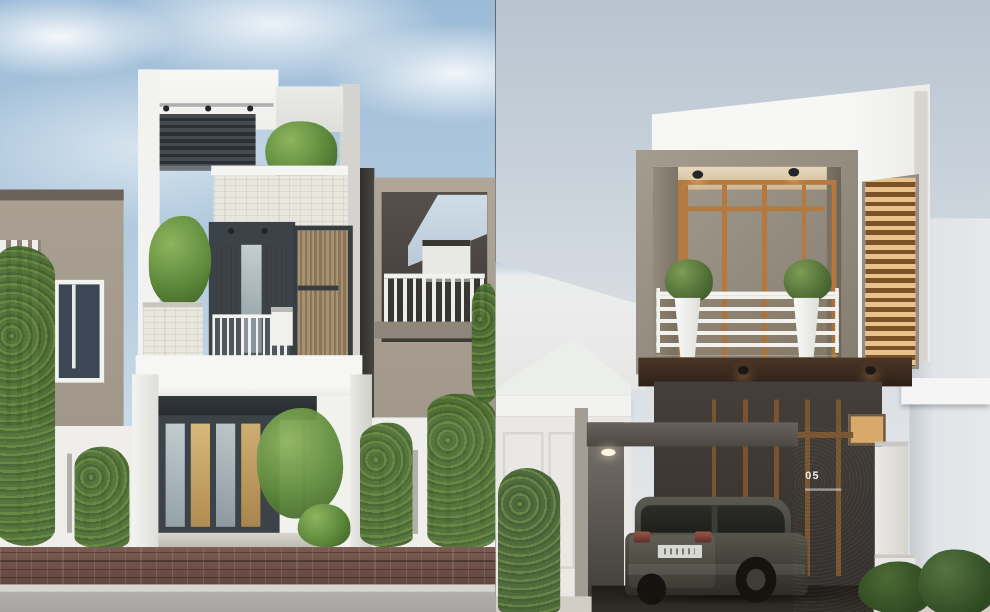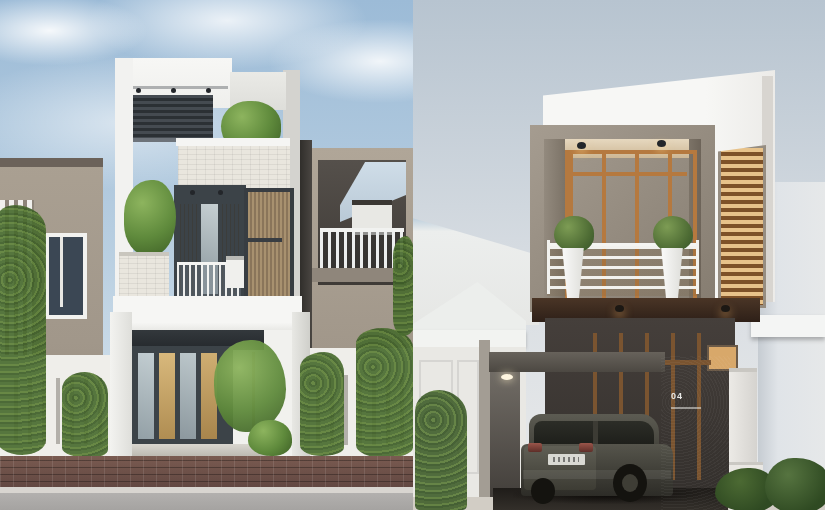--- a/index.html
+++ b/index.html
@@ -199,21 +199,21 @@
         background-image:repeating-linear-gradient(90deg,rgba(40,40,40,.55) 0 2px,transparent 2px 5px);background-size:26px 5px;background-position:5px 3px;background-repeat:no-repeat;"></div>
       <div class="abs" style="left:2px;top:58px;width:148px;height:9px;background:rgba(255,255,255,.08);"></div>
       <div class="abs" style="left:10px;top:66px;width:24px;height:26px;background:#14130f;border-radius:50%;"></div>
       <div class="abs" style="left:92px;top:52px;width:34px;height:38px;background:#14130f;border-radius:50%;"></div>
       <div class="abs" style="left:101px;top:62px;width:16px;height:18px;background:#3e3d35;border-radius:50%;"></div>
     </div>
 
     <div class="abs" style="left:248px;top:356px;width:70px;height:154px;
       background:linear-gradient(180deg,#55504b,#332f2c);
       background-image:repeating-radial-gradient(circle at 20% 30%,rgba(255,255,255,.04) 0 1px,transparent 1px 3px);"></div>
-    <div class="abs num" style="left:258px;top:391px;">04</div>
+    <div class="abs num" style="left:258px;top:391px;">05</div>
     <div class="abs" style="left:258px;top:407px;width:30px;height:2px;background:rgba(230,230,225,.55);"></div>
 
     <div class="abs" style="left:316px;top:368px;width:28px;height:110px;background:linear-gradient(90deg,#eceae6,#d5d3cf);border-top:4px solid #c9c7c2;"></div>
     <div class="abs" style="left:316px;top:462px;width:34px;height:48px;background:#e9e7e3;border-top:3px solid #cac8c3;"></div>
 
     <div class="abs vine" style="left:2px;top:390px;width:52px;height:120px;border-radius:45% 55% 8% 8%/18% 22% 4% 4%;
       background-color:#44622f;background-image:repeating-radial-gradient(circle at 35% 25%,#5b7c3a 0 2px,#3a5728 2px 4px,transparent 4px 7px);"></div>
     <div class="abs treeball" style="left:302px;top:468px;width:62px;height:44px;border-radius:55% 45% 40% 60%/60% 55% 40% 45%;background:radial-gradient(circle at 40% 30%,#4c6a33,#2f4a22 70%);"></div>
     <div class="abs treeball" style="left:352px;top:458px;width:66px;height:56px;border-radius:45% 55% 50% 50%/55% 50% 45% 50%;background:radial-gradient(circle at 35% 30%,#567440,#2f4a22 70%);"></div>
   </div>

